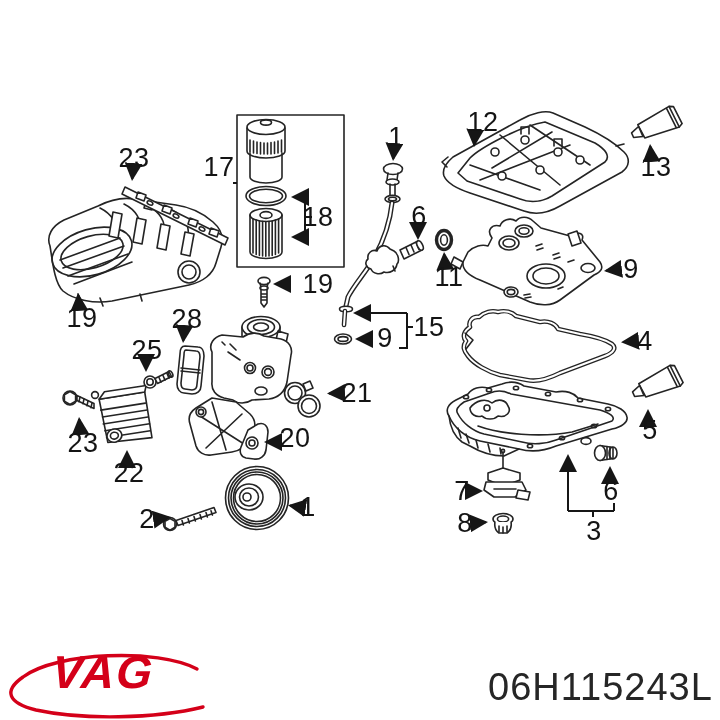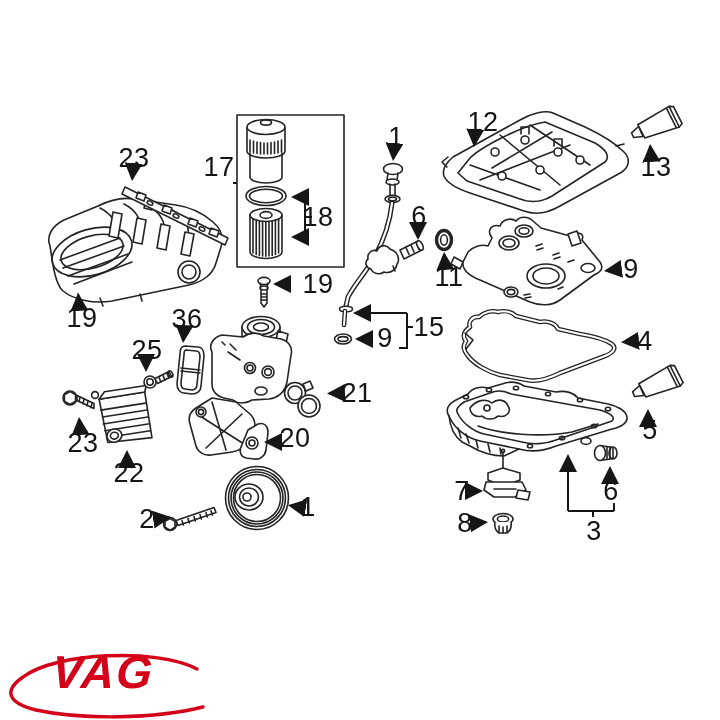--- a/index.html
+++ b/index.html
@@ -333,20 +333,21 @@
 <div class="co" style="left:396px;top:137px">1</div>
 <div class="co" style="left:429px;top:327px">15</div>
 <div class="co" style="left:385px;top:338px">9</div>
 <div class="co" style="left:219px;top:167px">17</div>
 <div class="co" style="left:318px;top:217px">18</div>
 <div class="co" style="left:318px;top:284px">19</div>
 <div class="co" style="left:295px;top:438px">20</div>
 <div class="co" style="left:357px;top:393px">21</div>
 <div class="co" style="left:129px;top:473px">22</div>
 <div class="co" style="left:83px;top:443px">23</div>
-<div class="co" style="left:187px;top:319px">36</div>
+<div class="co" style="left:187px;top:319px">28</div>
 <div class="co" style="left:147px;top:350px">25</div>
 <div class="co" style="left:82px;top:318px">19</div>
 <div class="co" style="left:134px;top:158px">23</div>
 
 <div class="brand">VAG</div>
+<div class="partnum">06H115243L</div>
 
 </div>
 
 </body></html>

